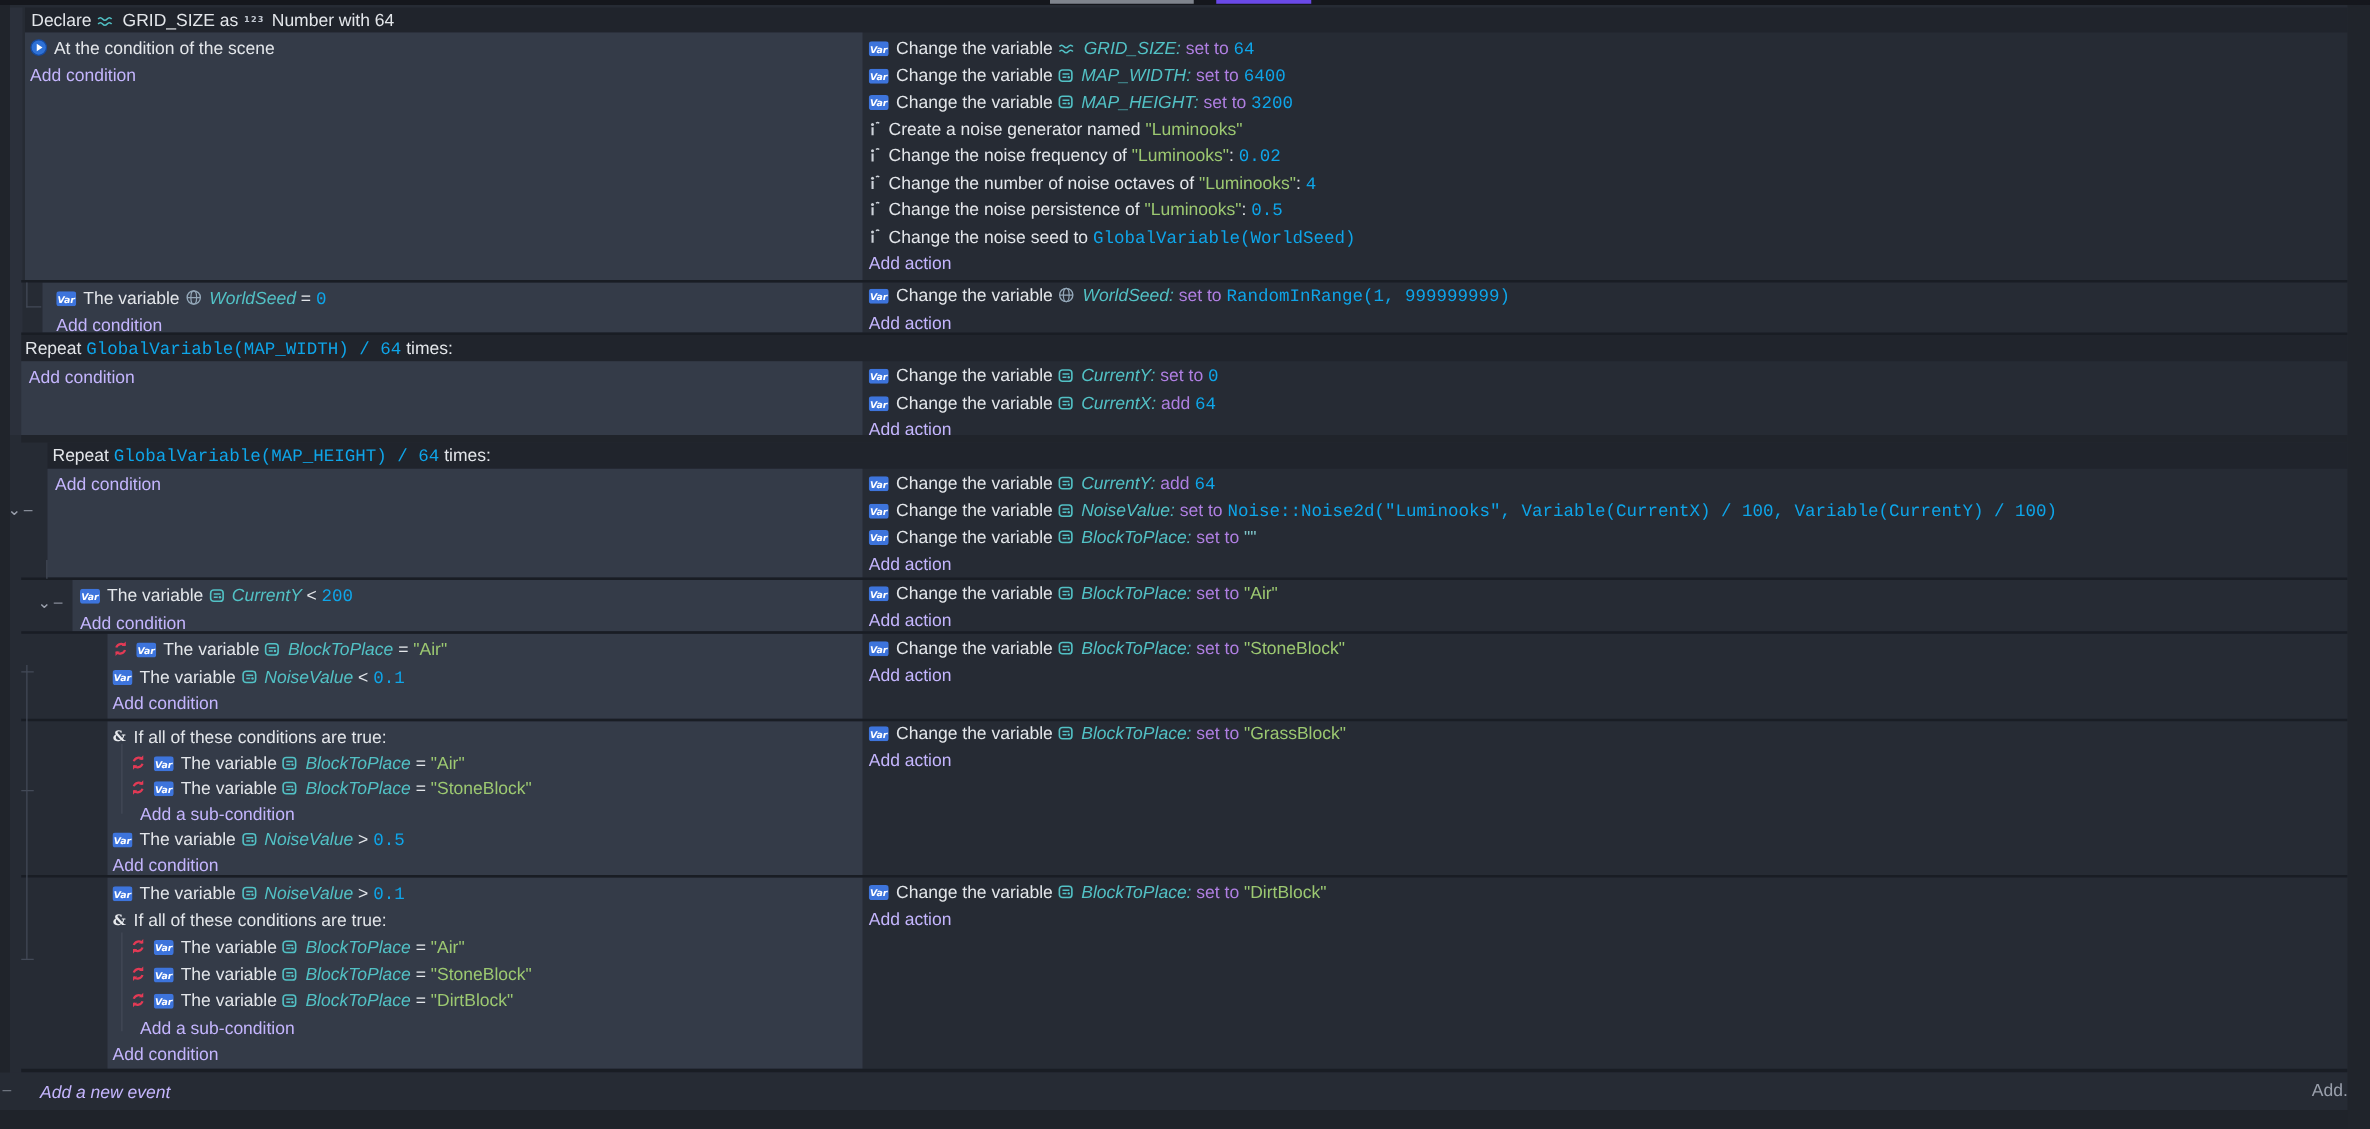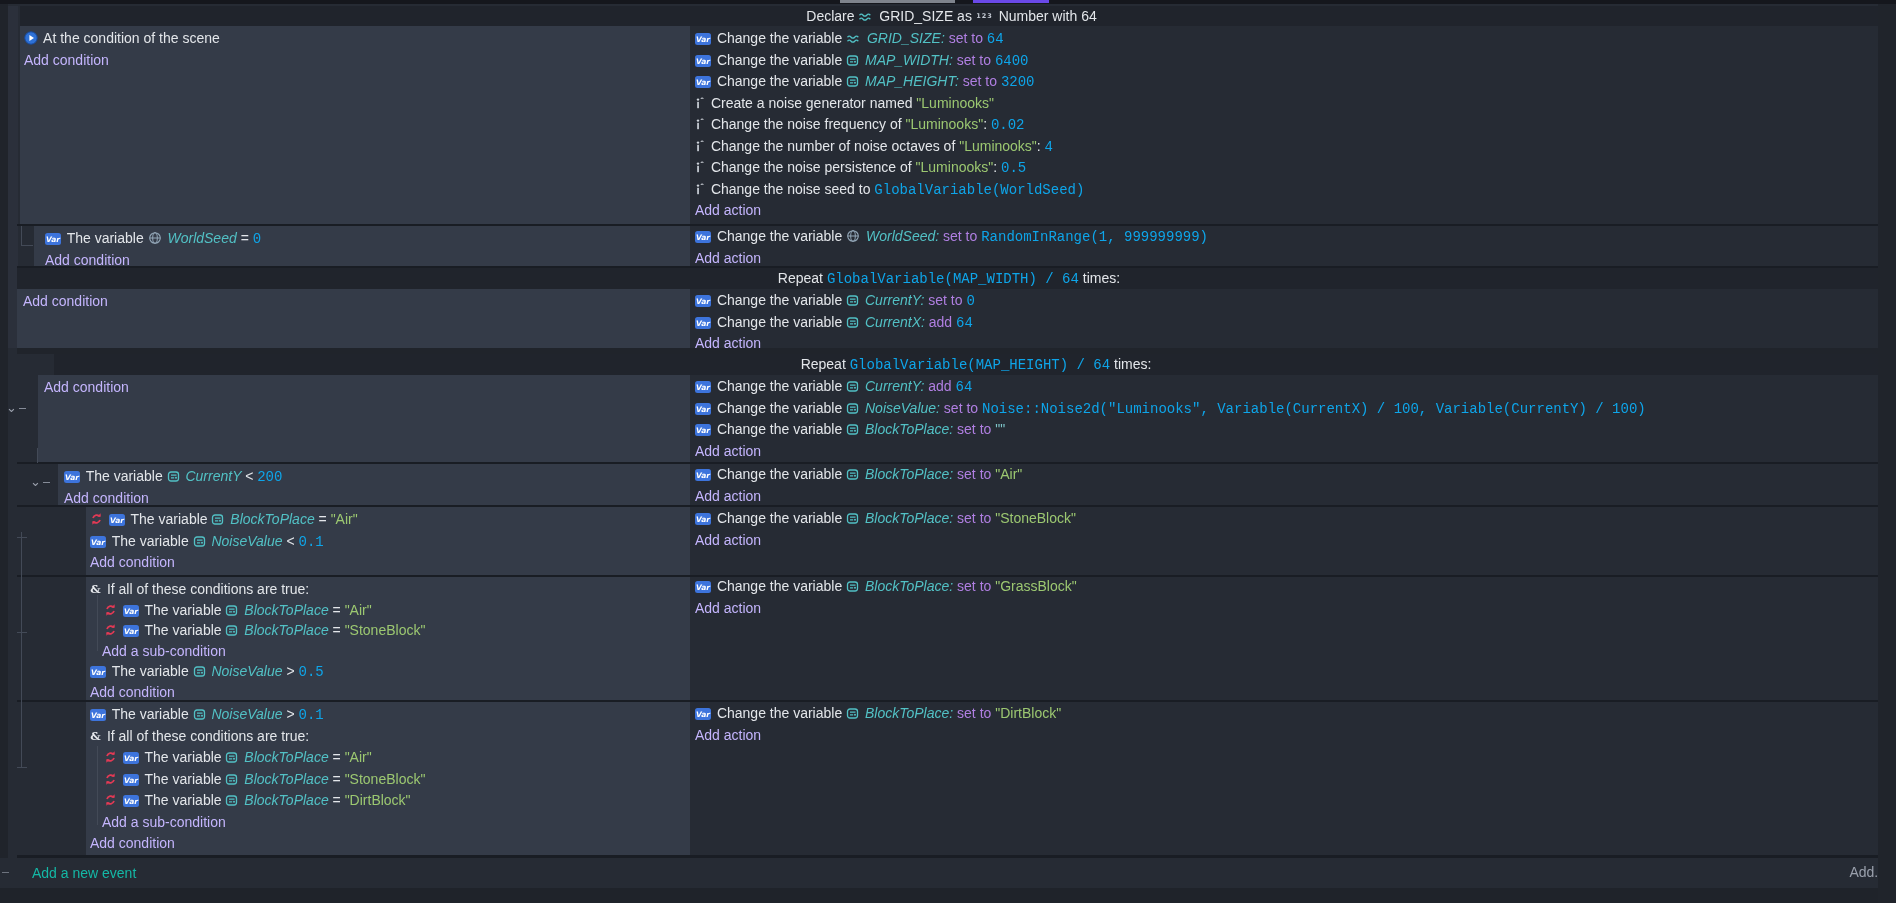--- a/index.html
+++ b/index.html
@@ -5,38 +5,38 @@
   html,body{margin:0;padding:0;background:#20242b;}
   body{width:1896px;height:903px;position:relative;overflow:hidden;
        font-family:"Liberation Sans", sans-serif;font-size:14px;color:#e3e6ea;}
   .sheet{position:absolute;left:0;top:0;width:1896px;height:903px;background:#262b34;}
   .leftmargin{position:absolute;left:0;top:0;width:8px;height:903px;background:#20242b;}
   .rightmargin{position:absolute;left:1878px;top:0;width:18px;height:903px;background:#20242b;}
   .gutter{position:absolute;left:8px;top:6px;width:10px;height:342px;background:#2b303b;}
   .topstrip{position:absolute;left:0;top:0;width:1896px;height:4px;background:#15171d;}
   .seg-gray{position:absolute;left:840px;top:0;width:115px;height:3px;background:#7f848d;}
   .seg-purple{position:absolute;left:973px;top:0;width:76px;height:3px;background:#6a49e8;}
-  .hdr{position:absolute;background:#20242c;line-height:21px;height:21px;white-space:nowrap;box-sizing:border-box;text-align:center;}
+  .hdr{position:absolute;background:#20242c;line-height:21px;height:21px;white-space:nowrap;box-sizing:border-box;}
   .cond{position:absolute;background:#343b48;box-sizing:border-box;padding-top:2px;overflow:hidden;}
   .acts{position:absolute;left:690px;padding-left:5px;padding-top:2px;}
   .row{height:21.5px;line-height:21.5px;white-space:nowrap;}
   .lh205 .row{height:20.5px;line-height:20.5px;}
   .row .ic{display:inline-block;vertical-align:-2px;margin-right:2px;}
   .hdr .ic{display:inline-block;vertical-align:-2px;margin-right:2px;}
   .sub1{margin-left:14px;}
-  .sub2{margin-left:12px;}
+  .sub2{margin-left:22px;}
   .c-w{color:#e3e6ea;} .c-g{color:#c4b5fd;} .c-t{color:#52c1c5;font-style:italic;} .c-p{color:#b07fe2;}
   .c-o{color:#0ea5e9;font-family:Liberation Mono, monospace;} .c-gr{color:#9cc871;} .c-e{color:#7fc6ca;}
   .gap{position:absolute;left:17px;width:1861px;background:#191d24;}
   .guide{position:absolute;background:#434a57;}
   .chev{position:absolute;color:#9ba1ad;font-size:13px;line-height:13px;}
   .chevdash{position:absolute;width:7px;height:1px;background:#868c98;}
   .bottombar{position:absolute;left:0;top:858px;width:1896px;height:30px;background:#262b34;}
   .bottomdark{position:absolute;left:0;top:888px;width:1896px;height:15px;background:#1f232a;}
-  .addnew{position:absolute;left:32px;top:864px;color:#14b8a6;line-height:18px;}
+  .addnew{position:absolute;left:32px;top:864px;color:#c4b5fd;line-height:18px;font-style:italic;}
   .adddots{position:absolute;right:10px;top:863px;color:#9aa0ac;line-height:18px;}
   .ticksm{position:absolute;left:2px;top:872px;width:7px;height:1px;background:#6d737e;}
 </style>
 </head>
 <body>
 
 <div class="sheet">
 
   <div class="leftmargin"></div>
   <div class="gutter"></div>
@@ -147,21 +147,21 @@
             <rect width="16" height="12" rx="2.5" fill="#3d74dc"></rect>
             <text x="8" y="9" font-size="7.5" fill="#ffffff" text-anchor="middle" font-family="DejaVu Sans, sans-serif" font-style="italic" font-weight="bold">Var</text>
           </svg></span><span class="c-w"> Change the variable </span><span class="ic"><svg width="13" height="13" viewBox="0 0 13 13">
             <rect x="1.5" y="2" width="10" height="9" rx="2.5" fill="none" stroke="#52c1c5" stroke-width="1.3"></rect>
             <path d="M4 5.2h5.5M4 7.8h3.2" stroke="#52c1c5" stroke-width="1.2" fill="none"></path>
             <circle cx="9" cy="7.8" r="1" fill="#52c1c5"></circle>
           </svg></span><span class="c-t"> CurrentX:</span><span class="c-p"> add </span><span class="c-o">64</span></div>
       <div class="row"><span class="c-g">Add action</span></div>
     </div>
 
-  <div class="hdr" style="left:54px;top:354px;width:1840px;padding-left:4px;"><span class="c-w">Repeat </span><span class="c-o">GlobalVariable(MAP_HEIGHT) / 64</span><span class="c-w"> times:</span></div>
+  <div class="hdr" style="left:38px;top:354px;width:1840px;padding-left:4px;"><span class="c-w">Repeat </span><span class="c-o">GlobalVariable(MAP_HEIGHT) / 64</span><span class="c-w"> times:</span></div>
   <div class="cond" style="left:38px;top:375px;width:652px;height:87px;padding-left:6px;">
       <div class="row"><span class="c-g">Add condition</span></div>
     </div>
   <div class="acts" style="top:374px;">
       <div class="row"><span class="ic"><svg width="16" height="12" viewBox="0 0 16 12">
             <rect width="16" height="12" rx="2.5" fill="#3d74dc"></rect>
             <text x="8" y="9" font-size="7.5" fill="#ffffff" text-anchor="middle" font-family="DejaVu Sans, sans-serif" font-style="italic" font-weight="bold">Var</text>
           </svg></span><span class="c-w"> Change the variable </span><span class="ic"><svg width="13" height="13" viewBox="0 0 13 13">
             <rect x="1.5" y="2" width="10" height="9" rx="2.5" fill="none" stroke="#52c1c5" stroke-width="1.3"></rect>
             <path d="M4 5.2h5.5M4 7.8h3.2" stroke="#52c1c5" stroke-width="1.2" fill="none"></path>

